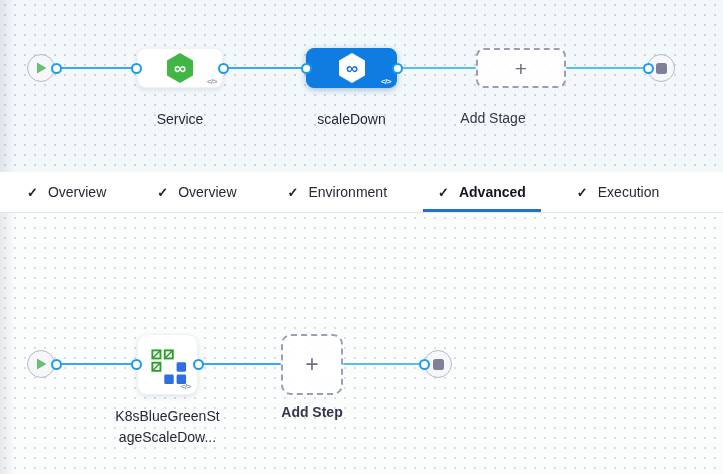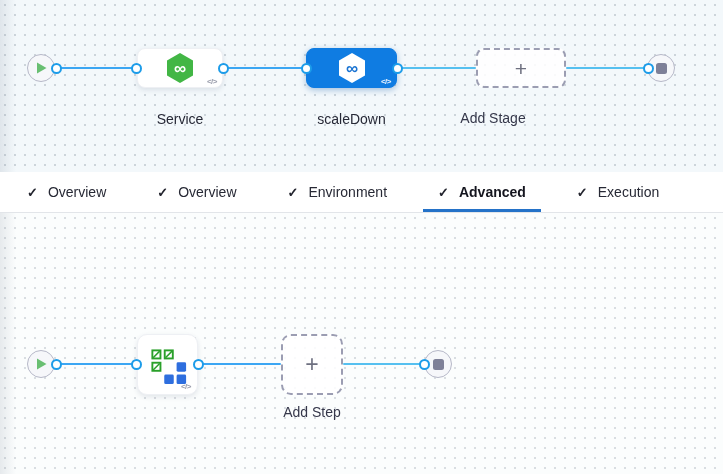--- a/index.html
+++ b/index.html
@@ -217,17 +217,19 @@
 
     <div class="add-box" style="left:281px; top:121px; width:62px; height:61px; border-radius:10px;">
       <span class="plus-glyph" style="font-size:23px;">+</span>
     </div>
 
     <div class="term-node" style="left:424px; top:137px;">
       <div class="stop-square"></div>
     </div>
 
     <div class="node-label" style="left:104px; top:193px; width:127px; line-height:21px;">
-    </div>
-    <div class="node-label add" style="left:262px; top:191px; width:100px;">Add Step</div>
+      <span style="display:block;">K8sBlueGreenSt</span>
+      <span style="display:block;">ageScaleDow...</span>
+    </div>
+    <div class="node-label add" style="left:262px; top:191px; width:100px;font-weight:bold;">Add Step</div>
   </div>
 
 </div>
 
 </body></html>

